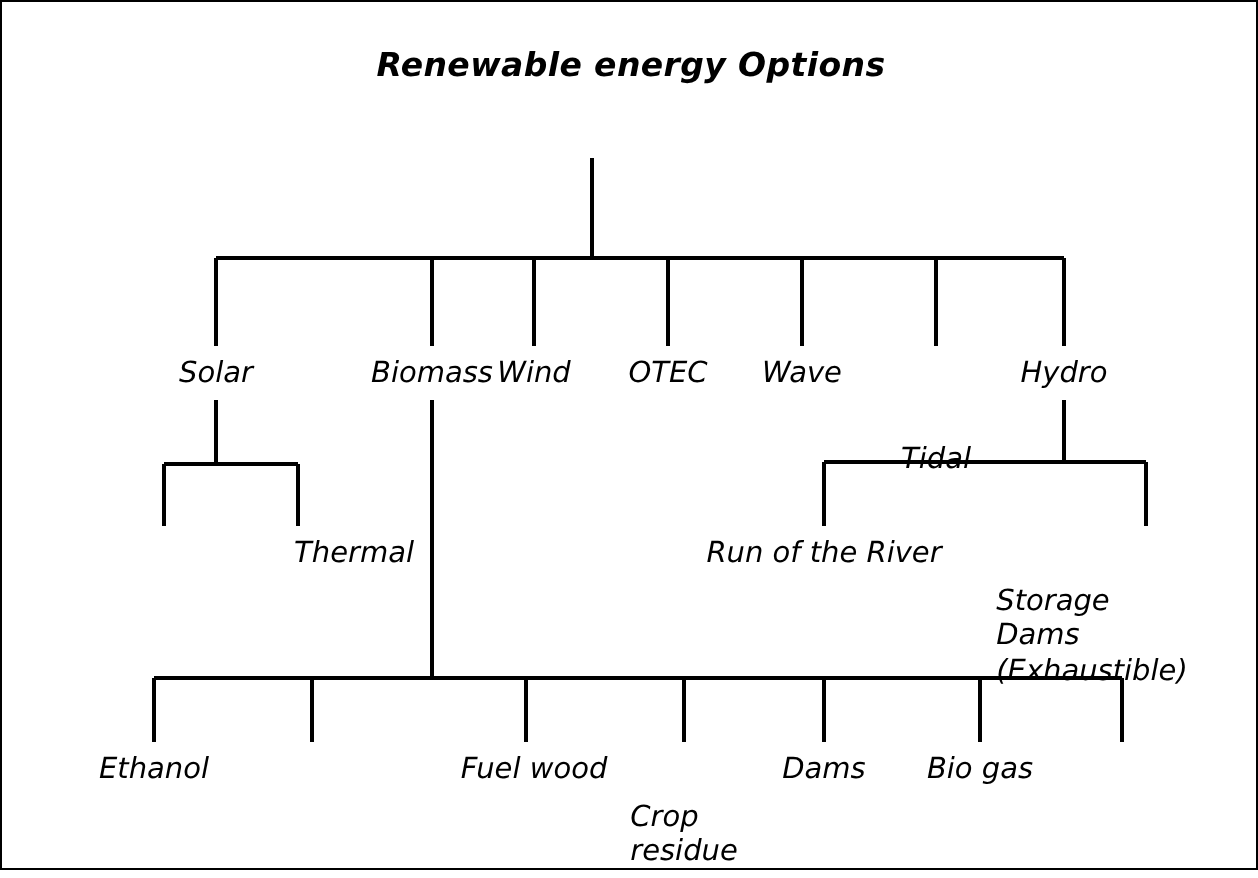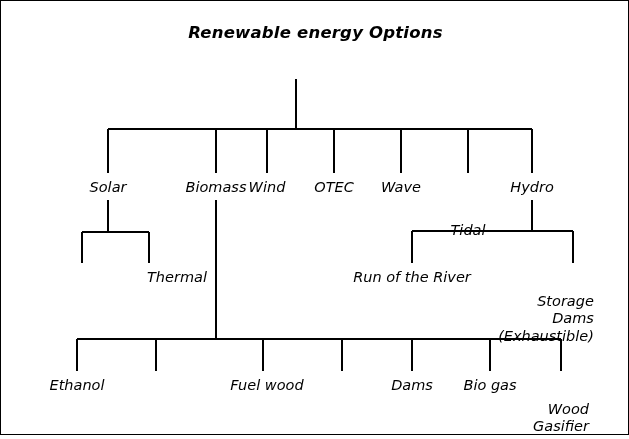--- a/index.html
+++ b/index.html
@@ -37,21 +37,21 @@
     text-align: center;
     font-size: 16.5px;
     font-weight: bold;
     color: #000000;
     letter-spacing: 0.2px;
     white-space: nowrap;
   }
   .node {
     position: absolute;
     transform: translateX(-50%);
-    text-align: right;
+    text-align: left;
     font-size: 14.5px;
     color: #000000;
     line-height: 1.22;
     white-space: nowrap;
   }
   .node.two-line {
     white-space: normal;
     line-height: 1.2;
     margin-top: 24px;
   }
@@ -116,20 +116,20 @@
   <div class="node" style="left:160px; top:268px;margin-left:16px;">Thermal</div>
 
   <div class="node" style="left:411px; top:268px;">Run of the River</div>
   <div class="node two-line" style="left:545px; top:268px;">
     <span class="node-line">Storage Dams</span>
     <span class="node-line">(Exhaustible)</span>
   </div>
 
   <div class="node" style="left:76px; top:376px;">Ethanol</div>
   <div class="node" style="left:266px; top:376px;">Fuel wood</div>
+  <div class="node two-line" style="left:341px; top:376px;">
+    <span class="node-line">Crop</span>
+    <span class="node-line">residue</span>
+  </div>
   <div class="node" style="left:411px; top:376px;">Dams</div>
   <div class="node" style="left:489px; top:376px;">Bio gas</div>
-  <div class="node two-line" style="left:560px; top:376px;">
-    <span class="node-line">Wood</span>
-    <span class="node-line">Gasifier</span>
-  </div>
 
 </div>
 
 </body></html>

